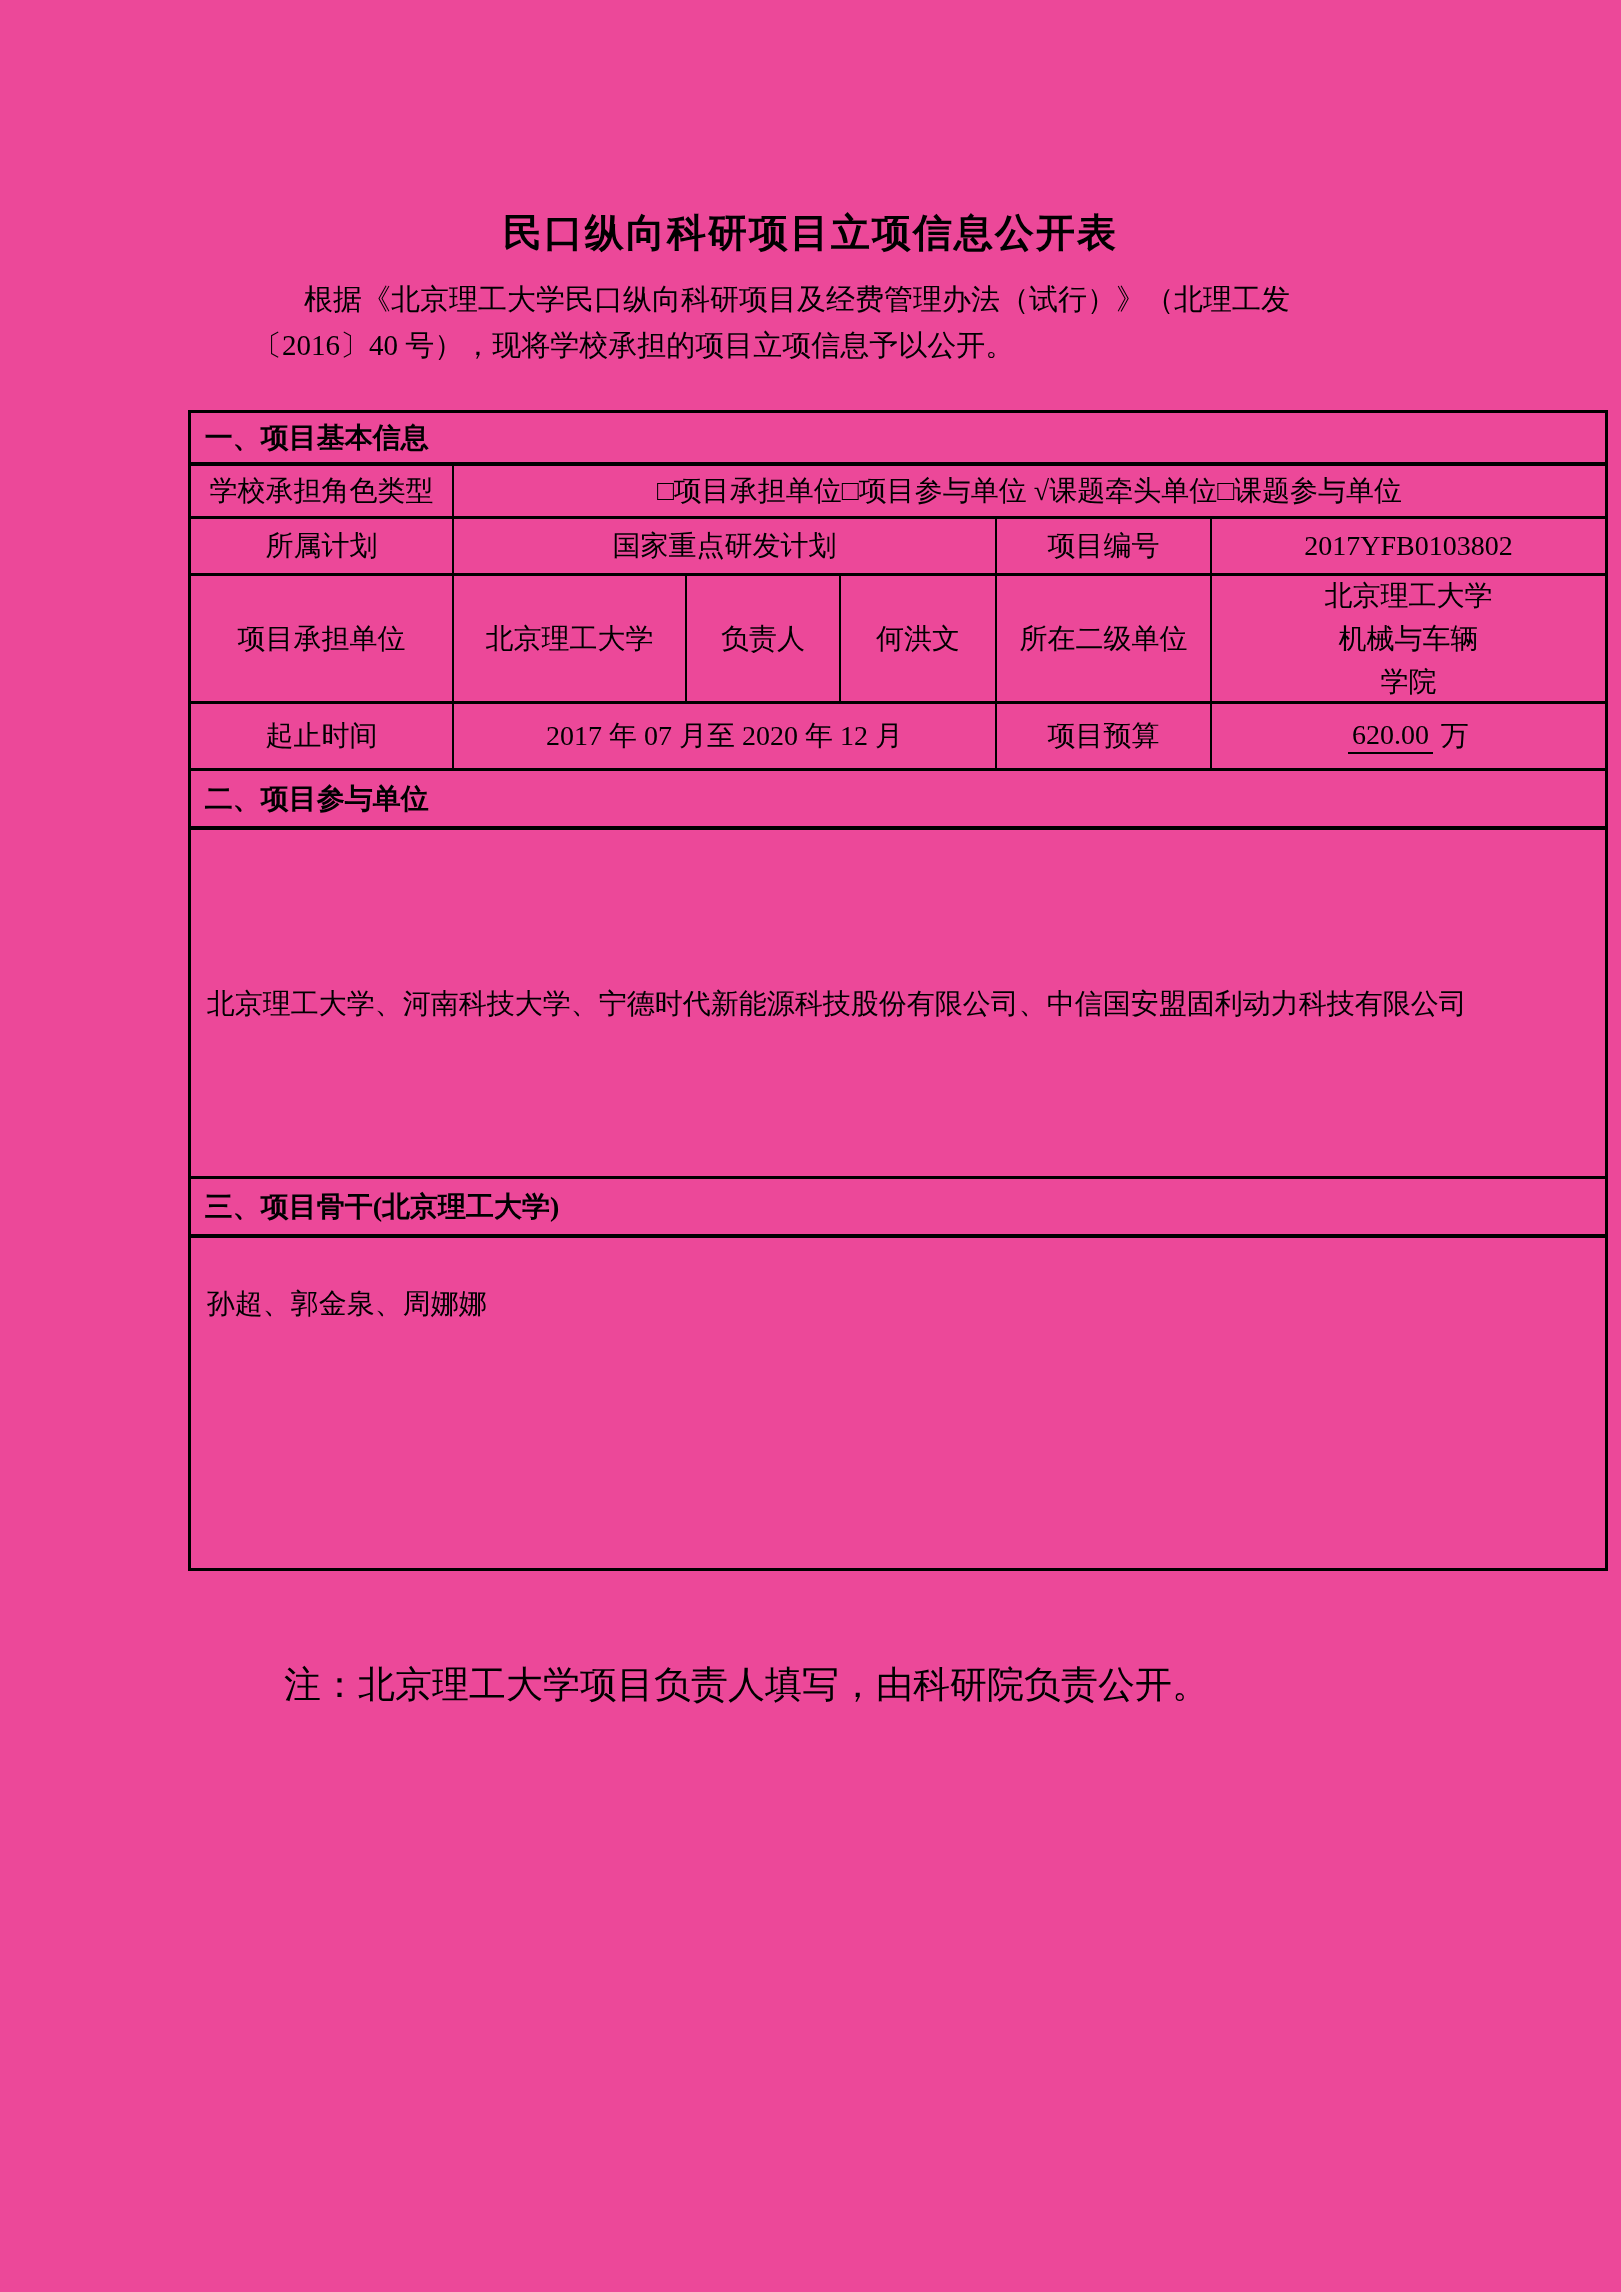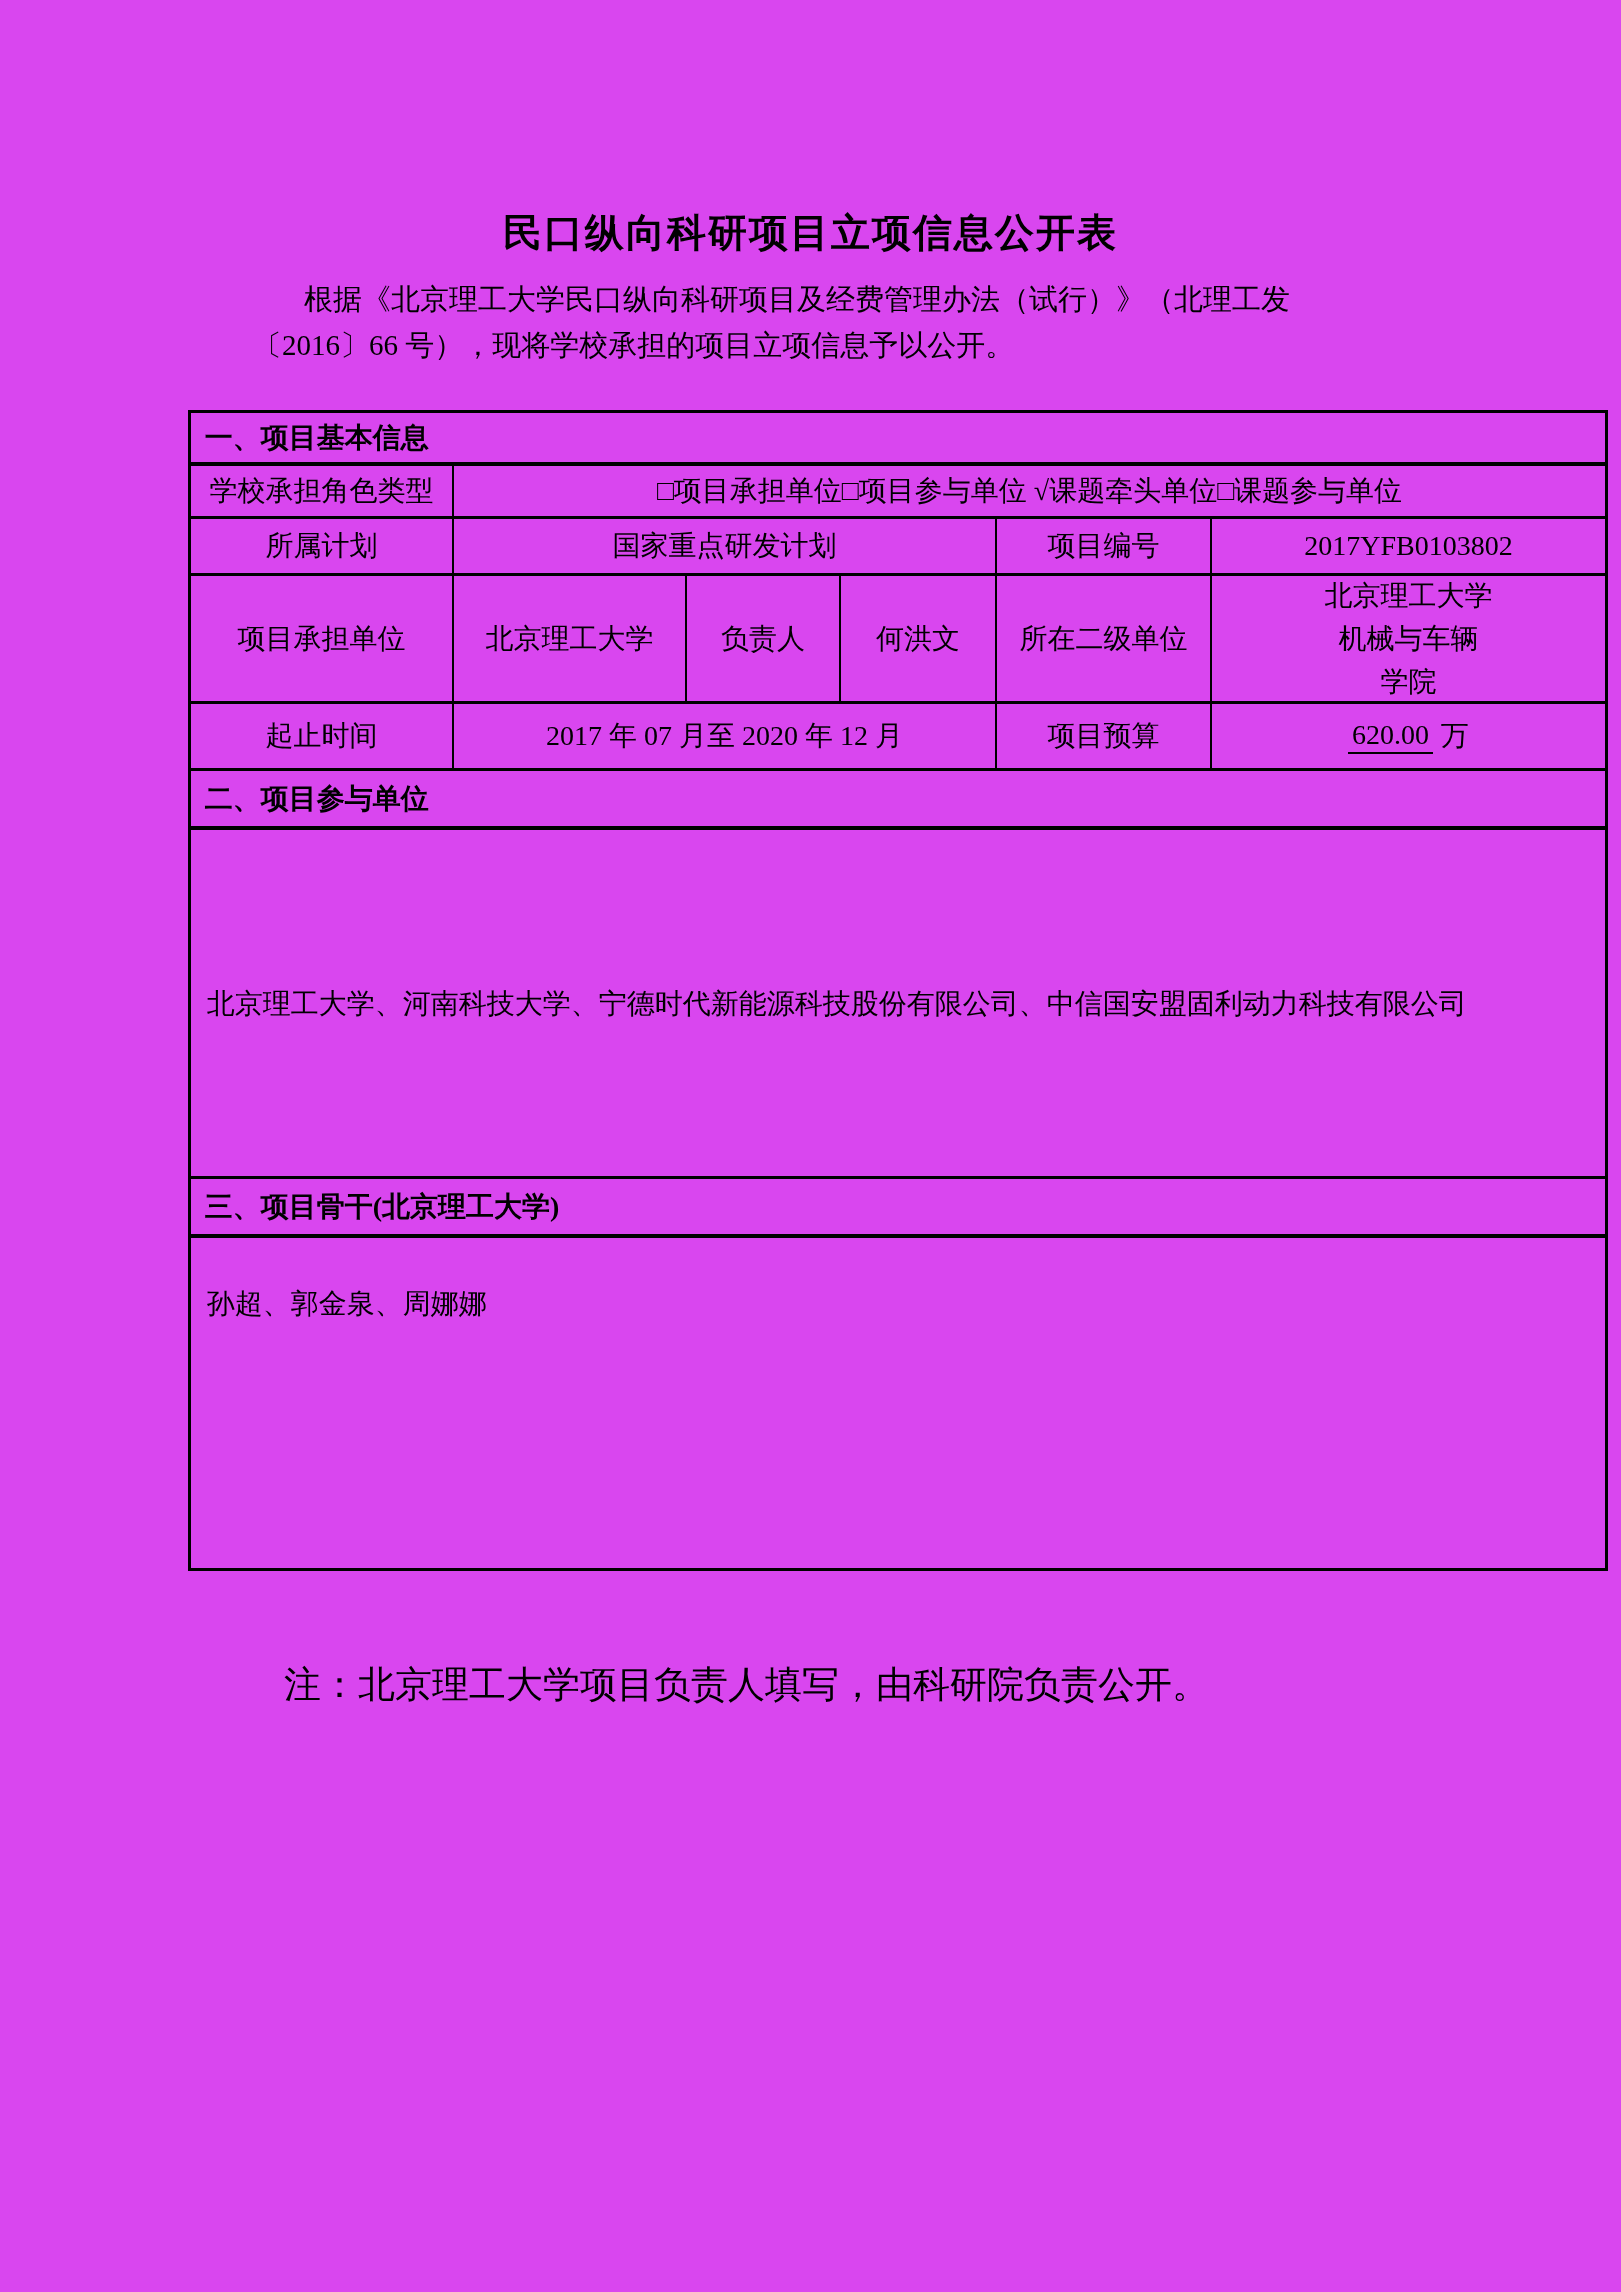--- a/index.html
+++ b/index.html
@@ -4,21 +4,21 @@
 <style>
   html, body {
     margin: 0;
     padding: 0;
     background: #ffffff;
   }
   .page {
     position: relative;
     width: 1621px;
     height: 2293px;
-    background: #d946ef;
+    background: #ec4899;
     color: #000000;
     font-family: "Liberation Serif", "DejaVu Serif", serif;
   }
   .doc-title {
     position: absolute;
     top: 206px;
     left: 0;
     width: 100%;
     text-align: center;
     font-size: 39px;
@@ -122,21 +122,21 @@
 </style>
 </head>
 <body>
 
 <div class="page">
 
   <div class="doc-title">民口纵向科研项目立项信息公开表</div>
 
   <div class="intro">
     <div class="line1">根据《北京理工大学民口纵向科研项目及经费管理办法（试行）》（北理工发</div>
-    <div class="line2">〔2016〕66 号），现将学校承担的项目立项信息予以公开。</div>
+    <div class="line2">〔2016〕40 号），现将学校承担的项目立项信息予以公开。</div>
   </div>
 
   <div class="doc-table">
 
     <div class="t-row r1 section-hdr">
       <div class="hdr-cell">一、项目基本信息</div>
     </div>
 
 
     <div class="t-row r3">

